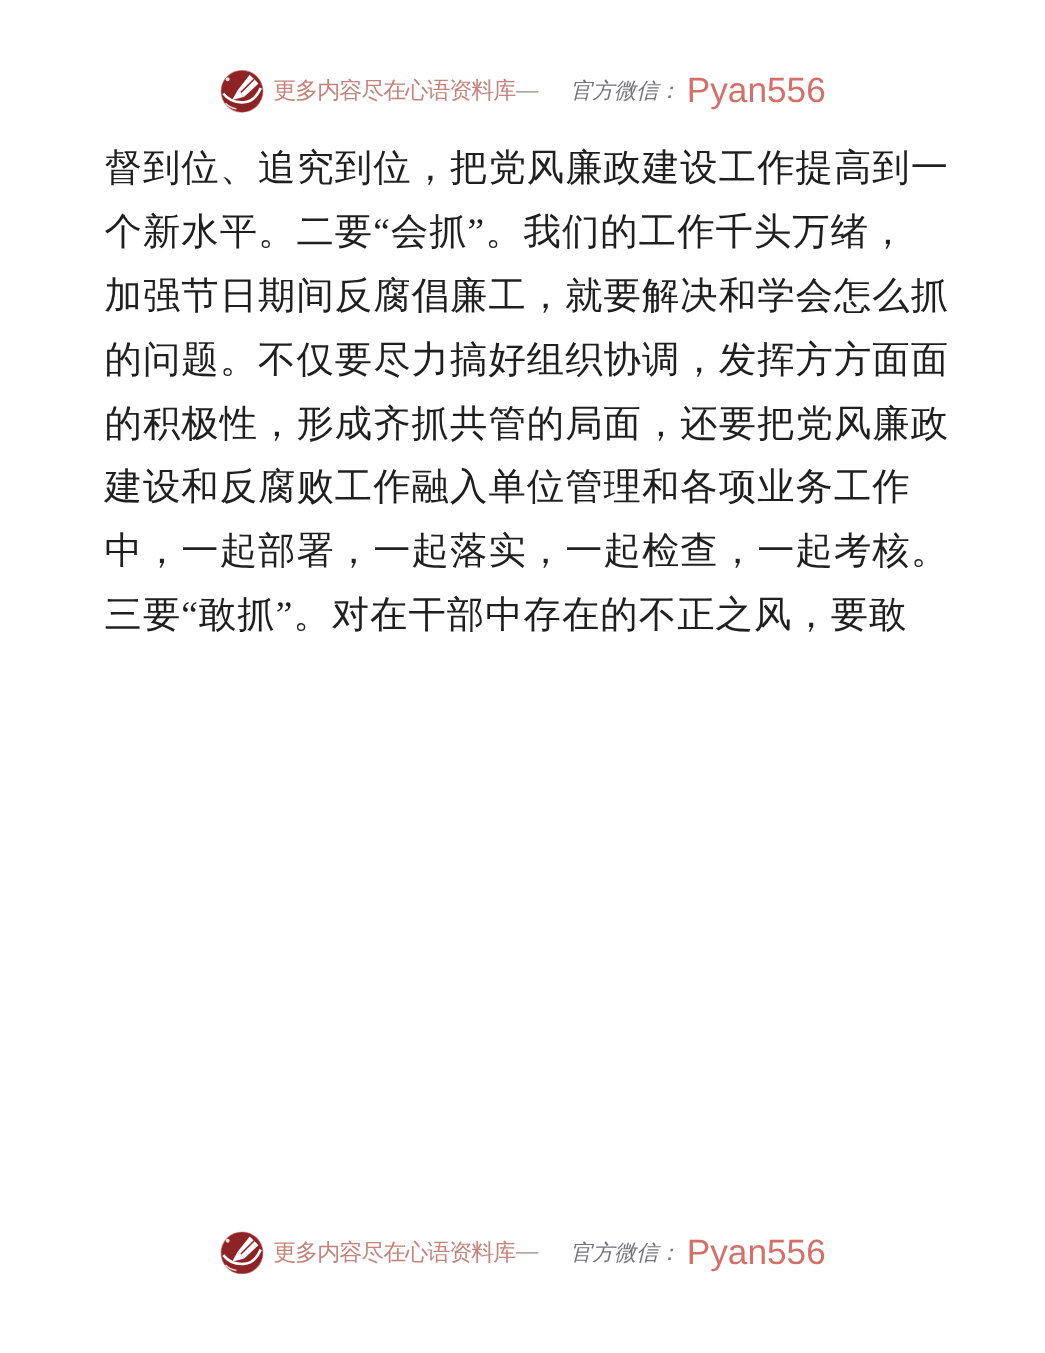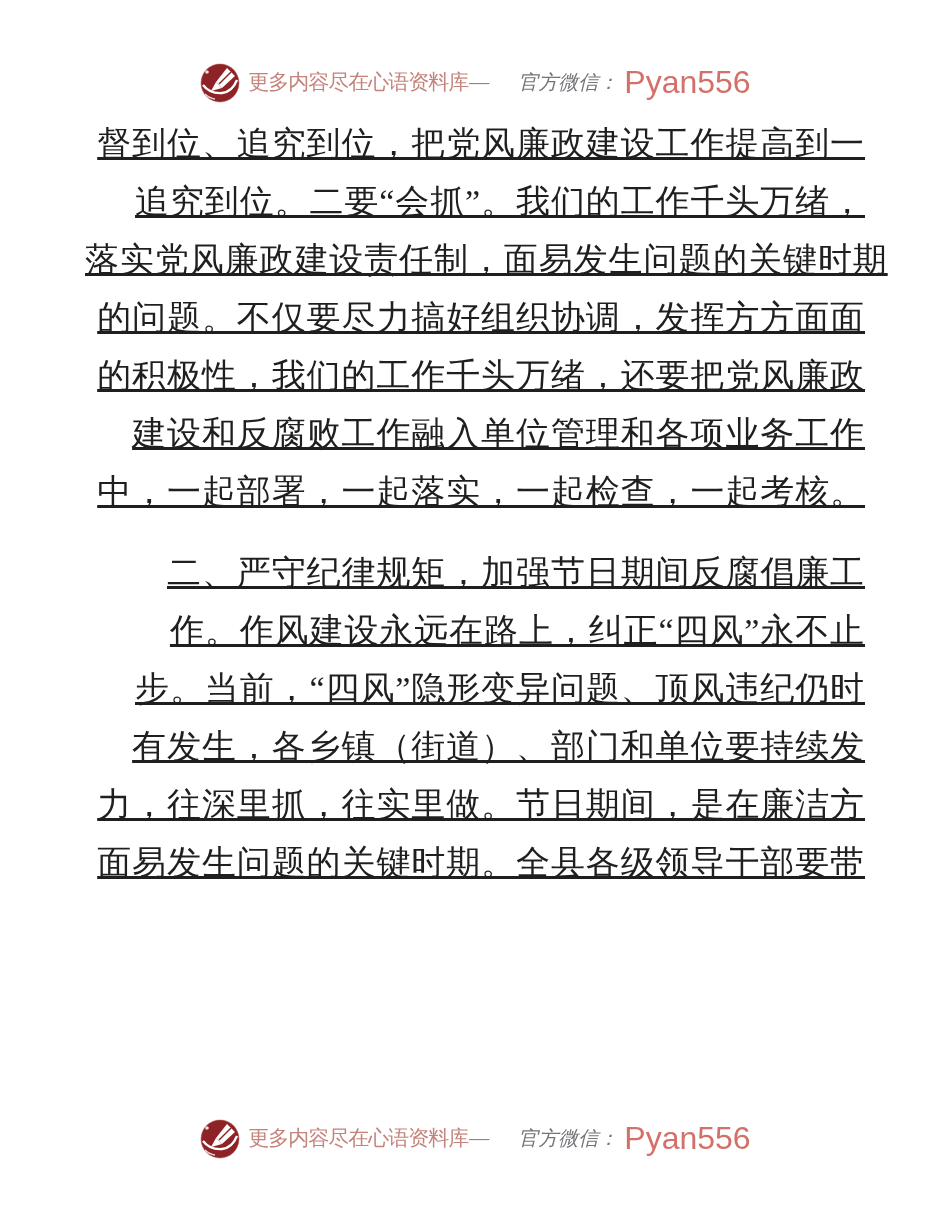--- a/index.html
+++ b/index.html
@@ -4,21 +4,20 @@
 <style>
   html, body { margin: 0; padding: 0; }
   body { background: #ffffff; }
   .page {
     position: relative;
     width: 950px;
     height: 1230px;
     background: #ffffff;
     overflow: hidden;
     font-family: "Liberation Serif", "DejaVu Serif", serif;
-    text-align: right;
   }
   .watermark {
     position: absolute;
     left: 0;
     right: 0;
     display: flex;
     align-items: center;
     justify-content: center;
     white-space: nowrap;
   }
@@ -53,21 +52,21 @@
   .doc-body {
     position: absolute;
     top: 115px;
     left: 85px;
     width: 780px;
     color: #1f1f1f;
     font-size: 34px;
     line-height: 58px;
     letter-spacing: 0.9px;
   }
-  .para { margin: 0; text-decoration: underline; }
+  .para { margin: 10px; }
   .para2 { margin-top: 23px; }
   .line { height: 58px; white-space: nowrap; }
   .line.indent { padding-left: 24px; }
 </style>
 </head>
 <body>
 
 <div class="page">
 
   <div class="watermark header">
@@ -85,34 +84,27 @@
     </span>
     <span class="brand">更多内容尽在心语资料库</span>
     <span class="dash">—</span>
     <span class="label">官方微信：</span>
     <span class="wechat">Pyan556</span>
   </div>
 
   <div class="doc-body">
     <div class="para">
       <div class="line">督到位、追究到位，把党风廉政建设工作提高到一</div>
-      <div class="line">追究到位。二要“会抓”。我们的工作千头万绪，</div>
-      <div class="line">落实党风廉政建设责任制，面易发生问题的关键时期</div>
+      <div class="line">个新水平。二要“会抓”。我们的工作千头万绪，</div>
+      <div class="line">加强节日期间反腐倡廉工，就要解决和学会怎么抓</div>
       <div class="line">的问题。不仅要尽力搞好组织协调，发挥方方面面</div>
-      <div class="line">的积极性，我们的工作千头万绪，还要把党风廉政</div>
+      <div class="line">的积极性，形成齐抓共管的局面，还要把党风廉政</div>
       <div class="line">建设和反腐败工作融入单位管理和各项业务工作</div>
       <div class="line">中，一起部署，一起落实，一起检查，一起考核。</div>
-    </div>
-    <div class="para para2">
-      <div class="line indent">二、严守纪律规矩，加强节日期间反腐倡廉工</div>
-      <div class="line">作。作风建设永远在路上，纠正“四风”永不止</div>
-      <div class="line">步。当前，“四风”隐形变异问题、顶风违纪仍时</div>
-      <div class="line">有发生，各乡镇（街道）、部门和单位要持续发</div>
-      <div class="line">力，往深里抓，往实里做。节日期间，是在廉洁方</div>
-      <div class="line">面易发生问题的关键时期。全县各级领导干部要带</div>
+      <div class="line">三要“敢抓”。对在干部中存在的不正之风，要敢</div>
     </div>
   </div>
 
   <div class="watermark footer">
     <span class="logo">
       <svg width="42" height="44" viewBox="0 0 42 44">
         <circle cx="21" cy="23" r="19" fill="#8d2327"></circle>
         <circle cx="21" cy="23" r="19" fill="none" stroke="#b0554f" stroke-width="1" opacity="0.5"></circle>
         <path d="M4 25 Q 11 34 23 33 Q 33 32 38 20" fill="none" stroke="#ffffff" stroke-width="2.4"></path>
         <path d="M28 8 L36 16 L23 28 L17 22 Z" fill="#ffffff"></path>

